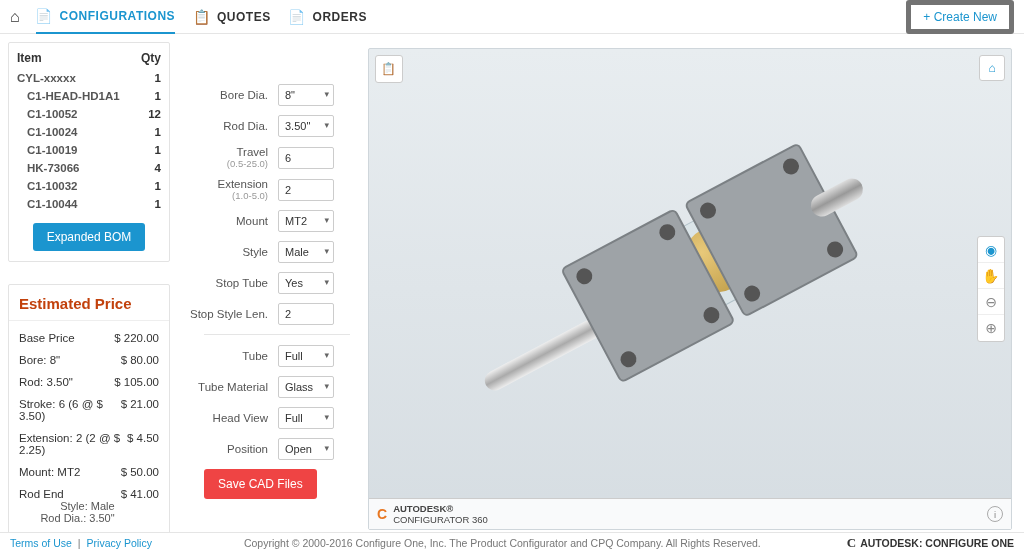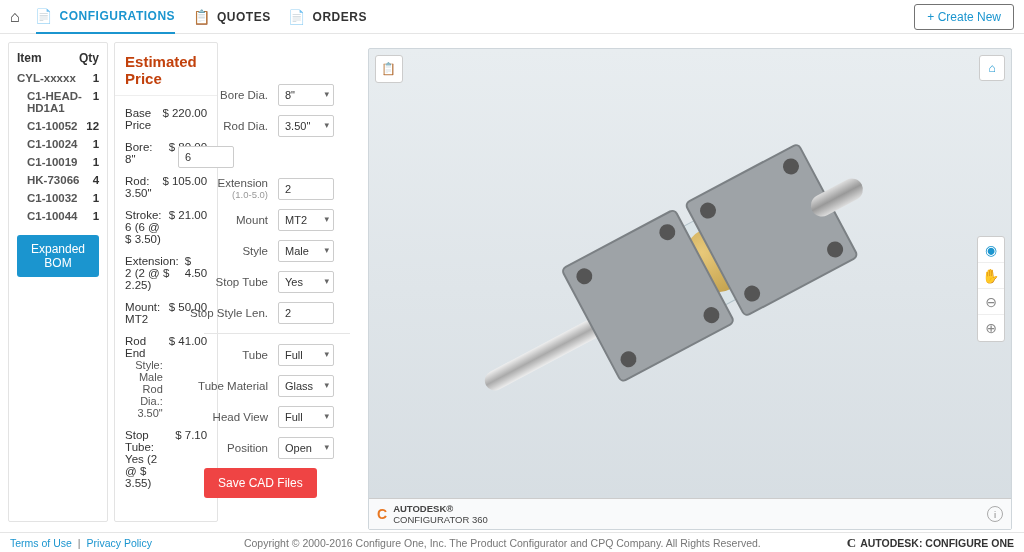--- a/index.html
+++ b/index.html
@@ -4,24 +4,24 @@
 <style>
 * { box-sizing: border-box; margin: 0; padding: 0; }
 body { font-family: "Segoe UI", Arial, sans-serif; font-size: 12px; color: #333; background: #fff; width: 1024px; height: 552px; overflow: hidden; }
 
 .topbar { display: flex; align-items: center; height: 34px; padding: 0 10px; border-bottom: 1px solid #e5e5e5; }
 .home-icon { font-size: 16px; color: #333; margin-right: 16px; cursor: pointer; }
 .nav-tabs { display: flex; gap: 18px; flex: 1; }
 .nav-tab { display: flex; align-items: center; gap: 6px; font-weight: 700; font-size: 12px; letter-spacing: 0.5px; color: #333; cursor: pointer; padding: 8px 0; }
 .nav-tab.active { color: #1b95cf; border-bottom: 2px solid #1b95cf; }
 .nav-tab .tab-icon { font-size: 14px; }
-.create-btn { border: 1px solid #737373; color: #1b95cf; background: #fff; border-radius: 3px; padding: 5px 12px; font-size: 12px; cursor: pointer; }
+.create-btn { border: 5px solid #737373; color: #1b95cf; background: #fff; border-radius: 3px; padding: 5px 12px; font-size: 12px; cursor: pointer; }
 
 .main { display: flex; height: calc(100% - 56px); }
-.left-col { width: 178px; padding: 8px; display: flex; gap: 6px; }
+.left-col { width: 178px; padding: 8px; display: flex; flex-direction: column; gap: 22px; }
 .card { border: 1px solid #e3e3e3; background: #fff; border-radius: 2px; }
 .bom-card { padding: 8px; }
 .bom-head { display: flex; font-weight: 700; margin-bottom: 4px; font-size: 12px; }
 .bom-head .c1 { flex: 1; }
 .bom-row { display: flex; padding: 3px 0; font-size: 11.5px; color: #333; font-weight: bold; }
 .bom-row .c1 { flex: 1; color: #555; }
 .bom-row.indent .c1 { padding-left: 10px; }
 .bom-btn { display: block; margin: 10px auto 2px; background: #1b95cf; color: #fff; border: none; border-radius: 3px; padding: 7px 14px; font-size: 12px; cursor: pointer; }
 
 .est-title { font-size: 15px; color: #c2410c; padding: 10px 10px 8px; font-weight: 700; }
@@ -186,20 +186,21 @@
         <div id="fields-a">
             <div class="form-row">
               <div class="form-label">Bore Dia.</div>
               <div class="sel">8"</div>
             </div>
             <div class="form-row">
               <div class="form-label">Rod Dia.</div>
               <div class="sel">3.50"</div>
             </div>
             <div class="form-row">
+              <div class="form-label">Travel<span class="form-hint">(0.5-25.0)</span></div>
               <div class="inp">6</div>
             </div>
             <div class="form-row">
               <div class="form-label">Extension<span class="form-hint">(1.0-5.0)</span></div>
               <div class="inp">2</div>
             </div>
             <div class="form-row">
               <div class="form-label">Mount</div>
               <div class="sel">MT2</div>
             </div>

